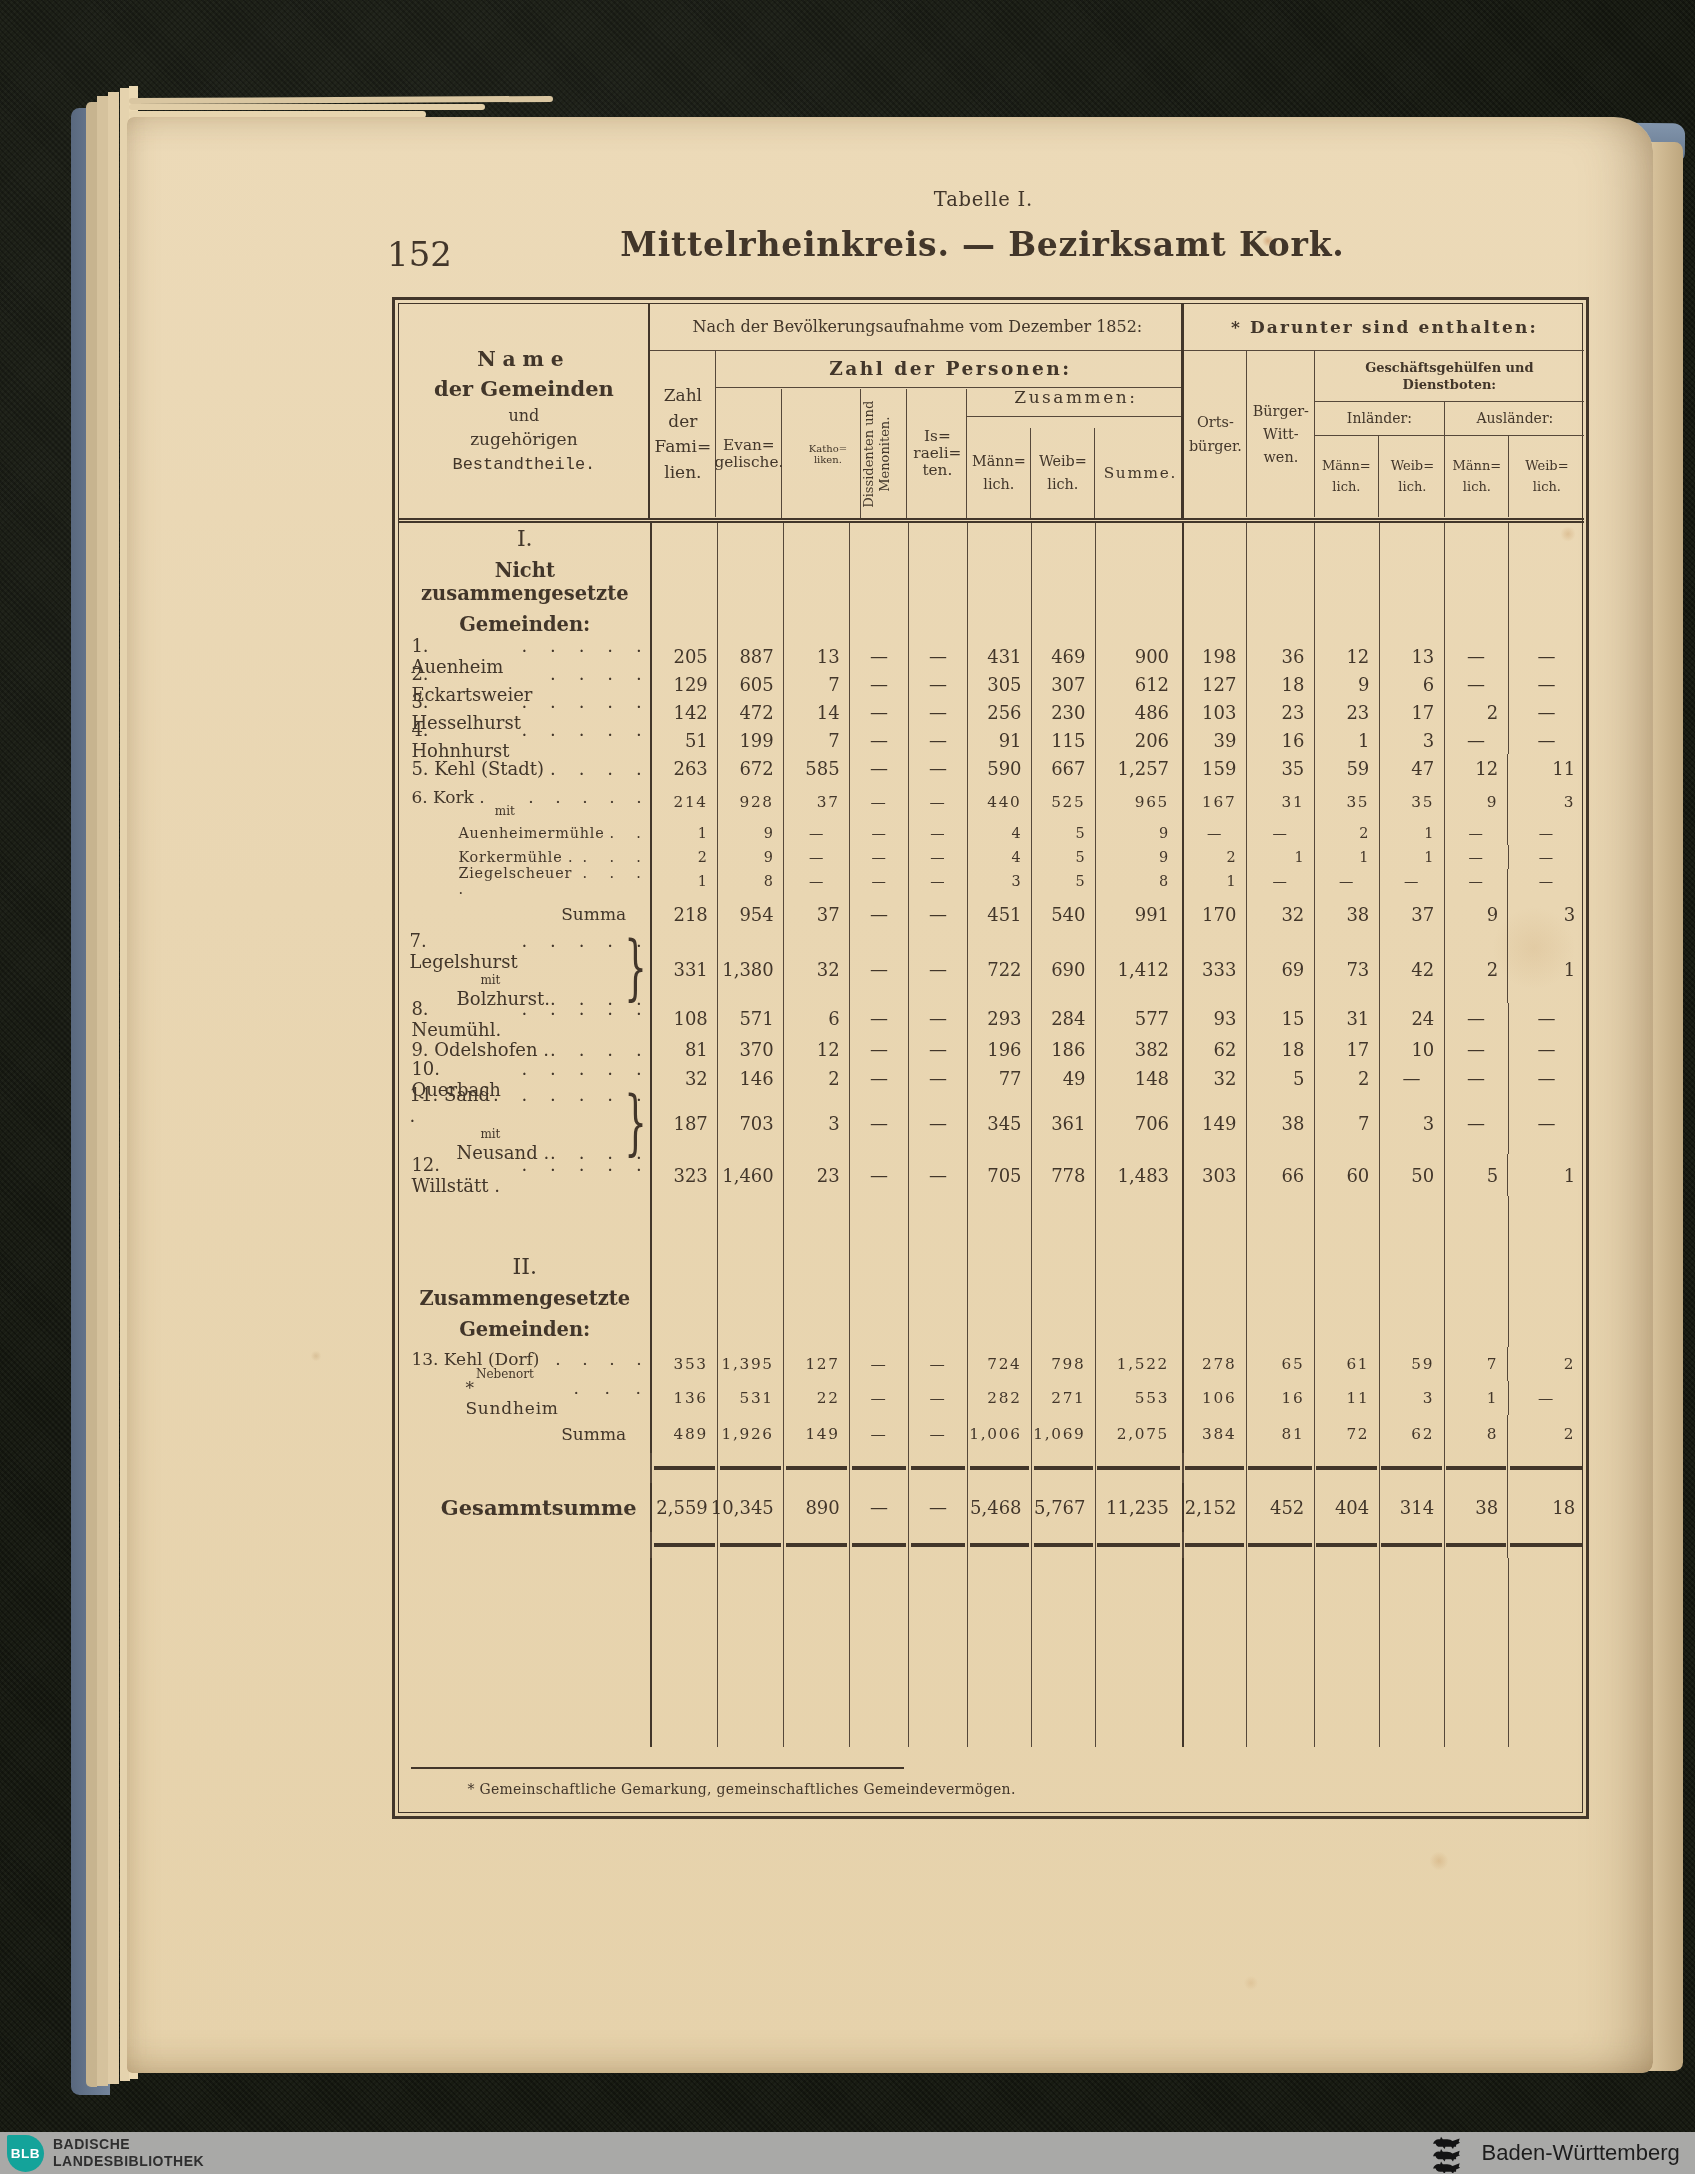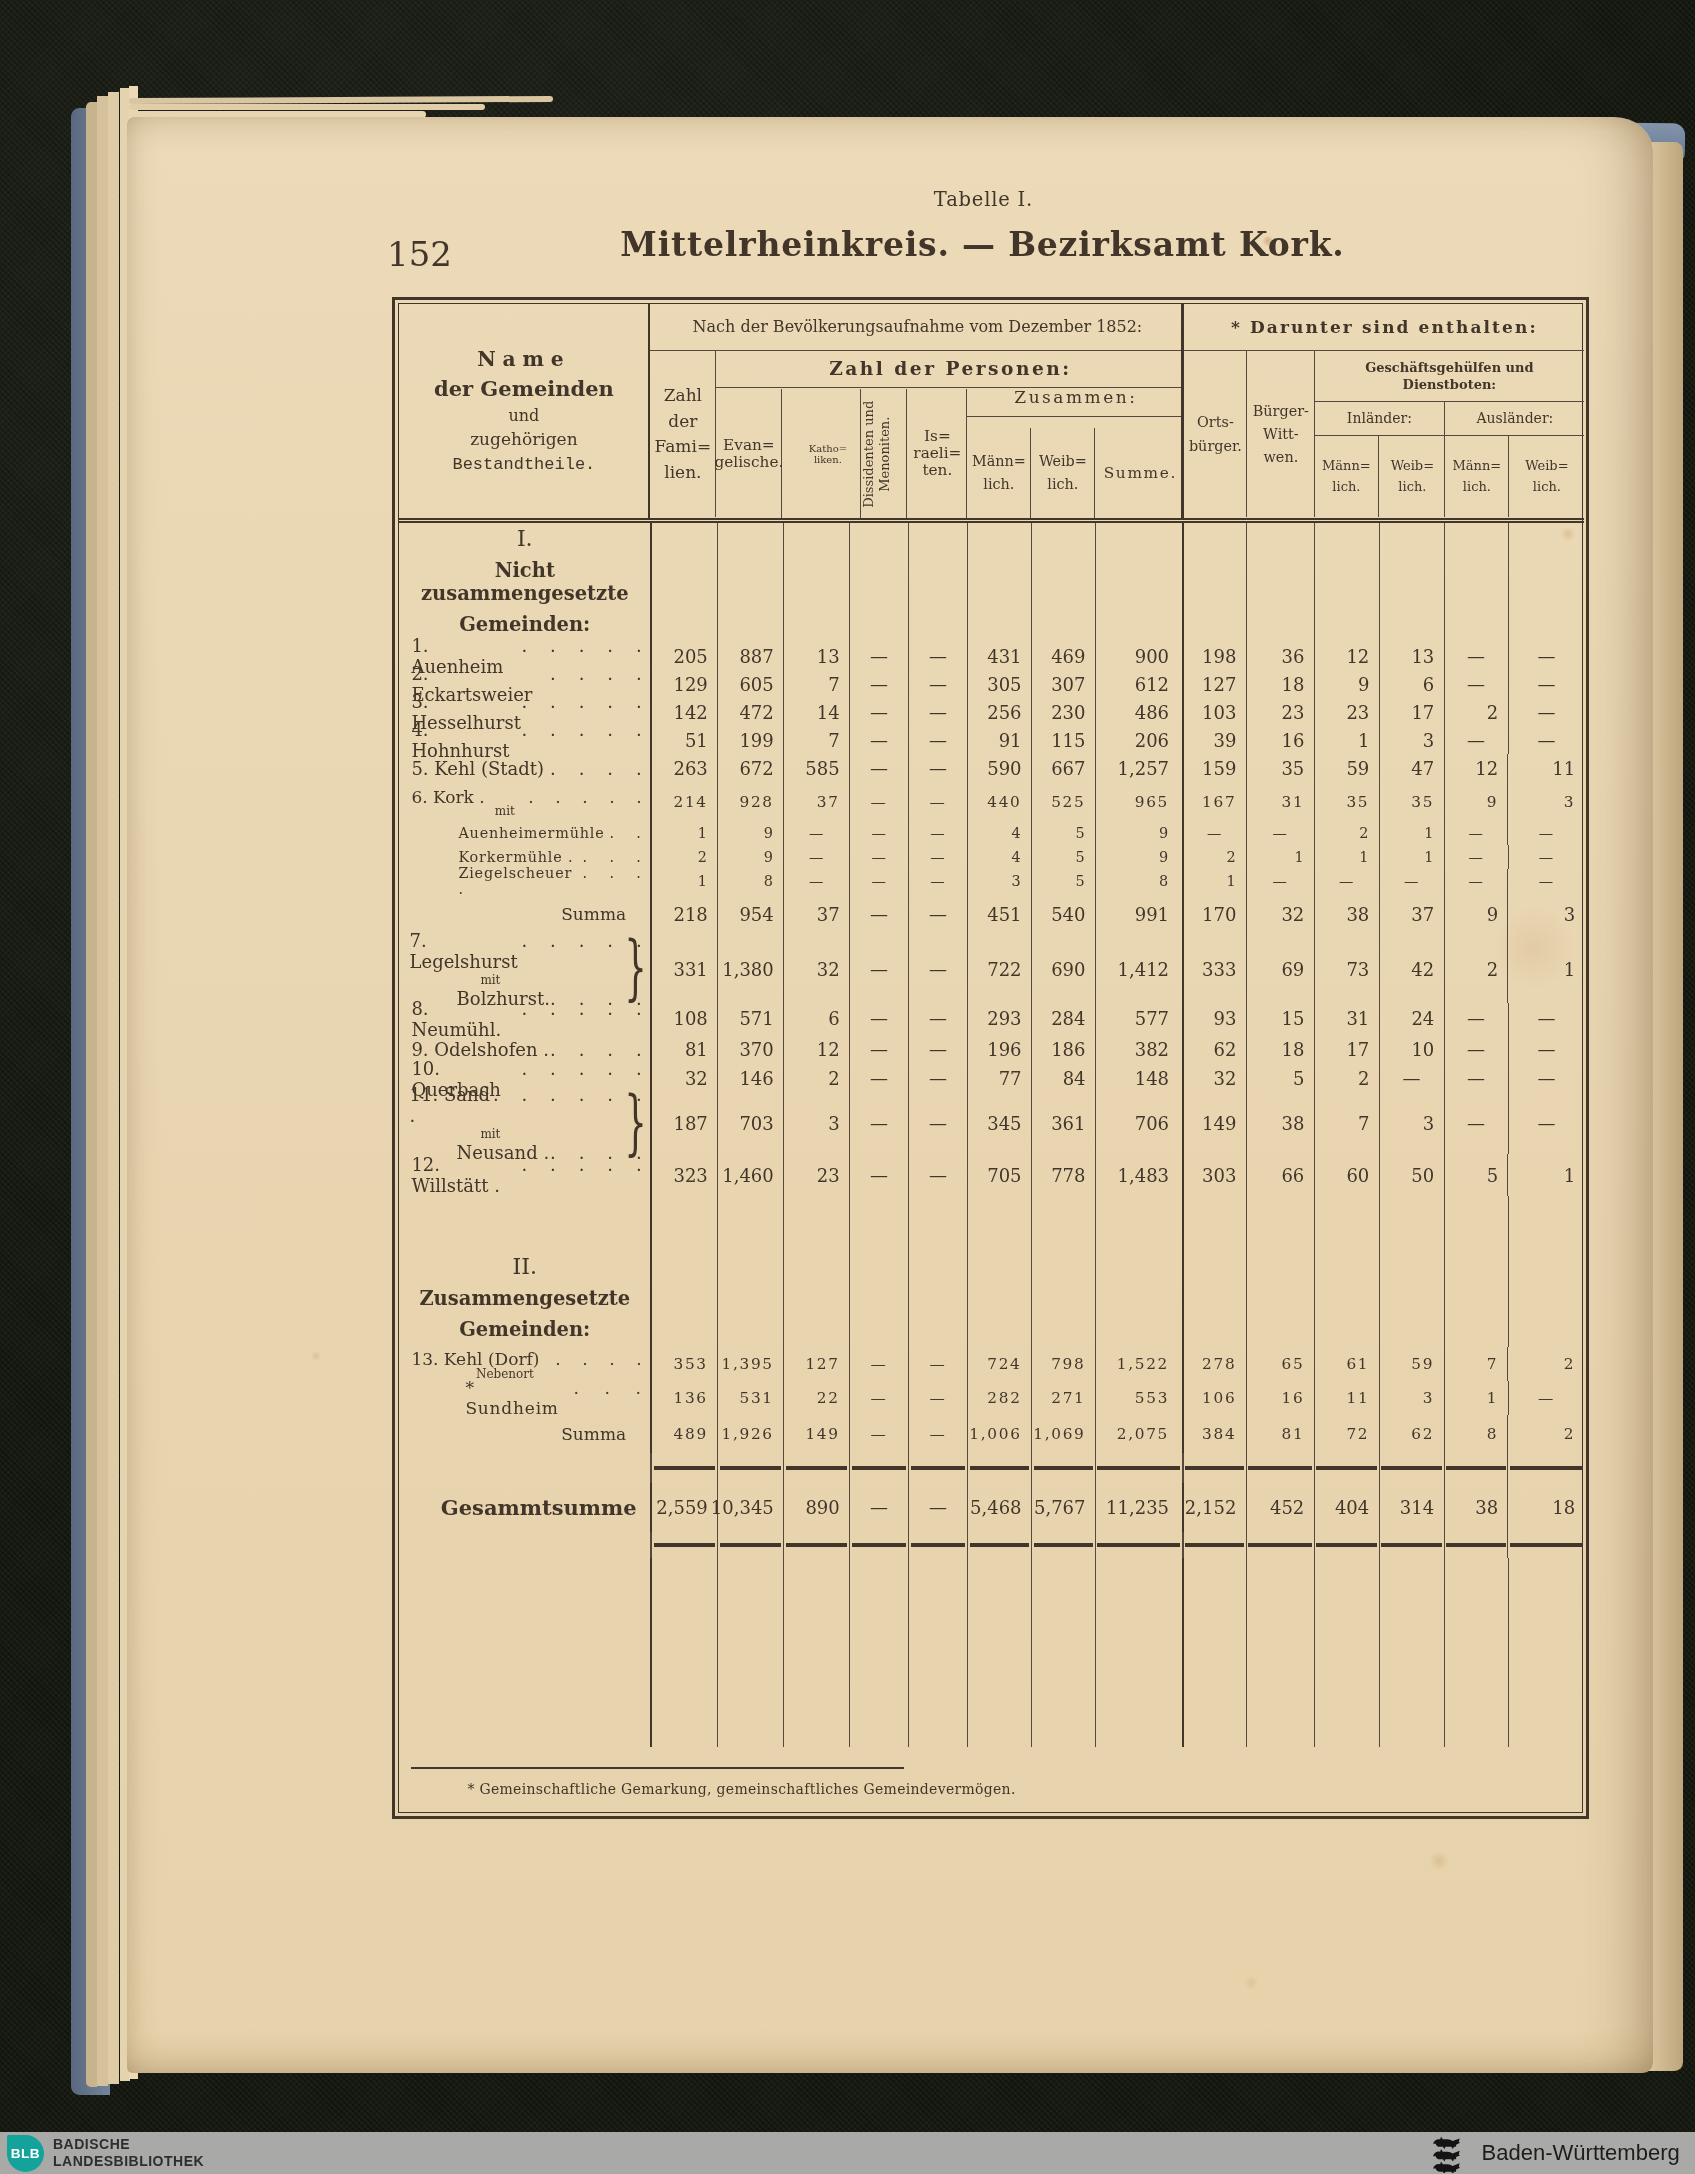--- a/index.html
+++ b/index.html
@@ -949,21 +949,21 @@
             <div class="cell c4 dash">
               <span>—</span>
             </div>
             <div class="cell c5 dash">
               <span>—</span>
             </div>
             <div class="cell c6">
               <span>77</span>
             </div>
             <div class="cell c7">
-              <span>84</span>
+              <span>49</span>
             </div>
             <div class="cell c8">
               <span>148</span>
             </div>
             <div class="cell c9">
               <span>32</span>
             </div>
             <div class="cell c10">
               <span>5</span>
             </div>

